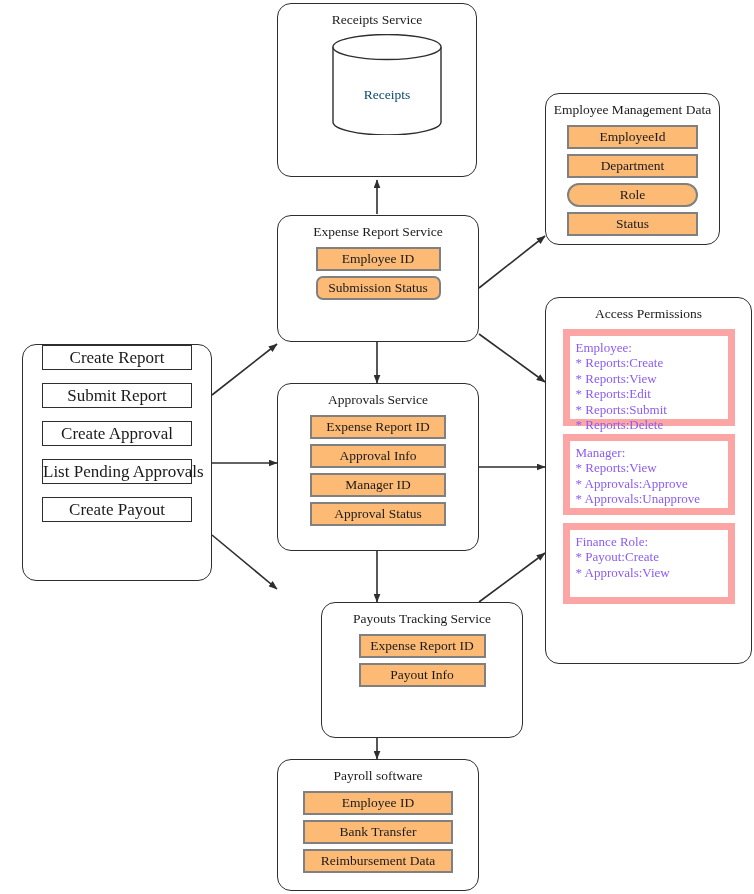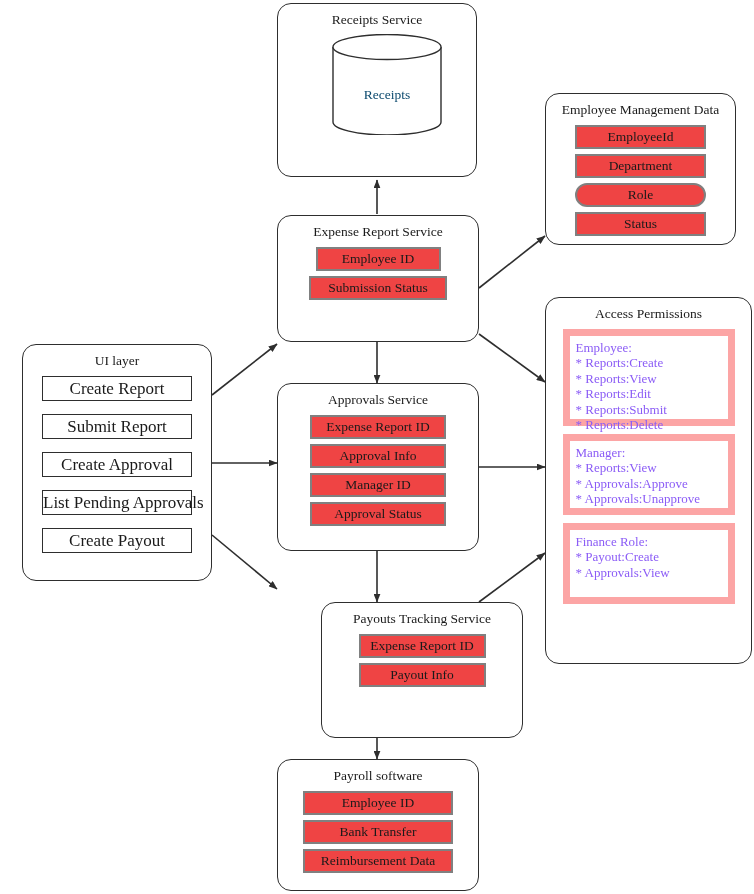--- a/index.html
+++ b/index.html
@@ -44,21 +44,21 @@
   
   .fields {
     display: flex;
     flex-direction: column;
     align-items: center;
     gap: 5px;
   }
   .field {
     box-sizing: border-box;
     border: 2px solid #808080;
-    background: #ef4444;
+    background: #fdba74;
     font-size: 13.5px;
     color: #1a1a1a;
     text-align: center;
     line-height: 20px;
     height: 24px;
     white-space: nowrap;
     overflow: hidden;
   }
   
   .btns {
@@ -162,21 +162,21 @@
         <ellipse cx="55" cy="13" rx="54" ry="12.5" fill="#ffffff" stroke="#2e2e2e" stroke-width="1.4"></ellipse>
       </svg>
       <div class="cyl-label">Receipts</div>
     </div>
   </div>
 
   <div class="node" style="left:277px; top:215px; width:202px; height:127px;">
     <div class="node-title">Expense Report Service</div>
     <div class="fields">
       <div class="field" style="width:125px;">Employee ID</div>
-      <div class="field" style="width:138px;">Submission Status</div>
+      <div class="field" style="width:125px;border-radius:7px;">Submission Status</div>
     </div>
   </div>
 
   <div class="node" style="left:277px; top:383px; width:202px; height:168px;">
     <div class="node-title">Approvals Service</div>
     <div class="fields">
       <div class="field" style="width:136px;">Expense Report ID</div>
       <div class="field" style="width:136px;">Approval Info</div>
       <div class="field" style="width:136px;">Manager ID</div>
       <div class="field" style="width:136px;">Approval Status</div>
@@ -194,31 +194,30 @@
   <div class="node" style="left:277px; top:759px; width:202px; height:132px;">
     <div class="node-title">Payroll software</div>
     <div class="fields">
       <div class="field" style="width:150px;">Employee ID</div>
       <div class="field" style="width:150px;">Bank Transfer</div>
       <div class="field" style="width:150px;">Reimbursement Data</div>
     </div>
   </div>
 
   <div class="node" style="left:22px; top:344px; width:190px; height:237px;">
-    <div class="node-title">UI layer</div>
     <div class="btns">
       <div class="btn">Create Report</div>
       <div class="btn">Submit Report</div>
       <div class="btn">Create Approval</div>
       <div class="btn">List Pending Approvals</div>
       <div class="btn">Create Payout</div>
     </div>
   </div>
 
-  <div class="node" style="left:545px; top:93px; width:191px; height:152px;">
+  <div class="node" style="left:545px; top:93px; width:175px; height:152px;">
     <div class="node-title">Employee Management Data</div>
     <div class="fields">
       <div class="field" style="width:131px;">EmployeeId</div>
       <div class="field" style="width:131px;">Department</div>
       <div class="field" style="width:131px;border-radius:12px;">Role</div>
       <div class="field" style="width:131px;">Status</div>
     </div>
   </div>
 
   <div class="node" style="left:545px; top:297px; width:207px; height:367px;">

